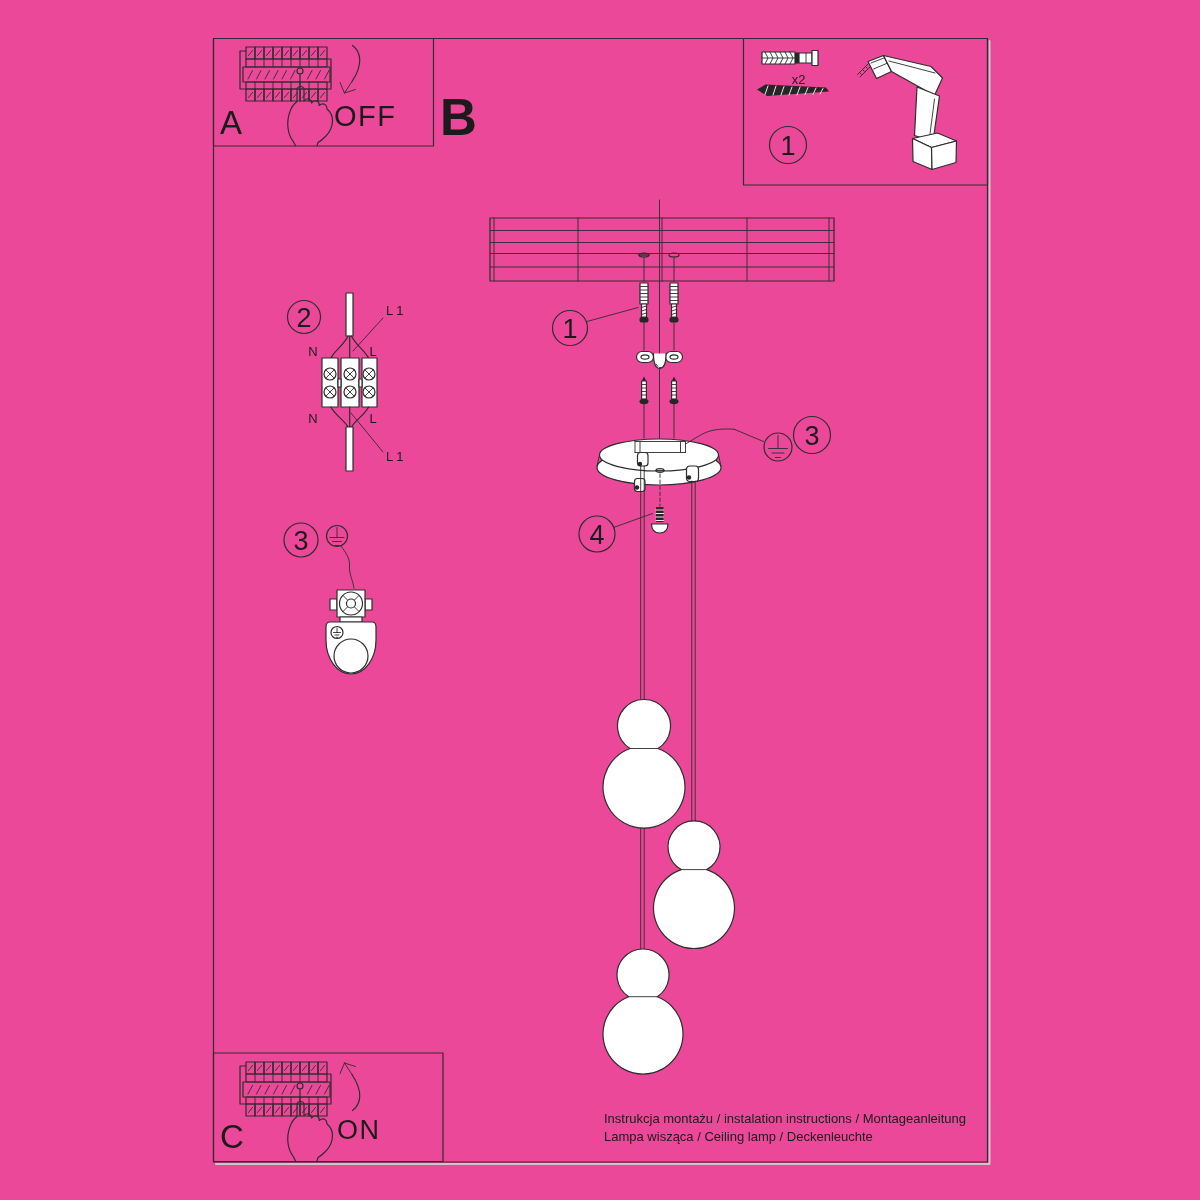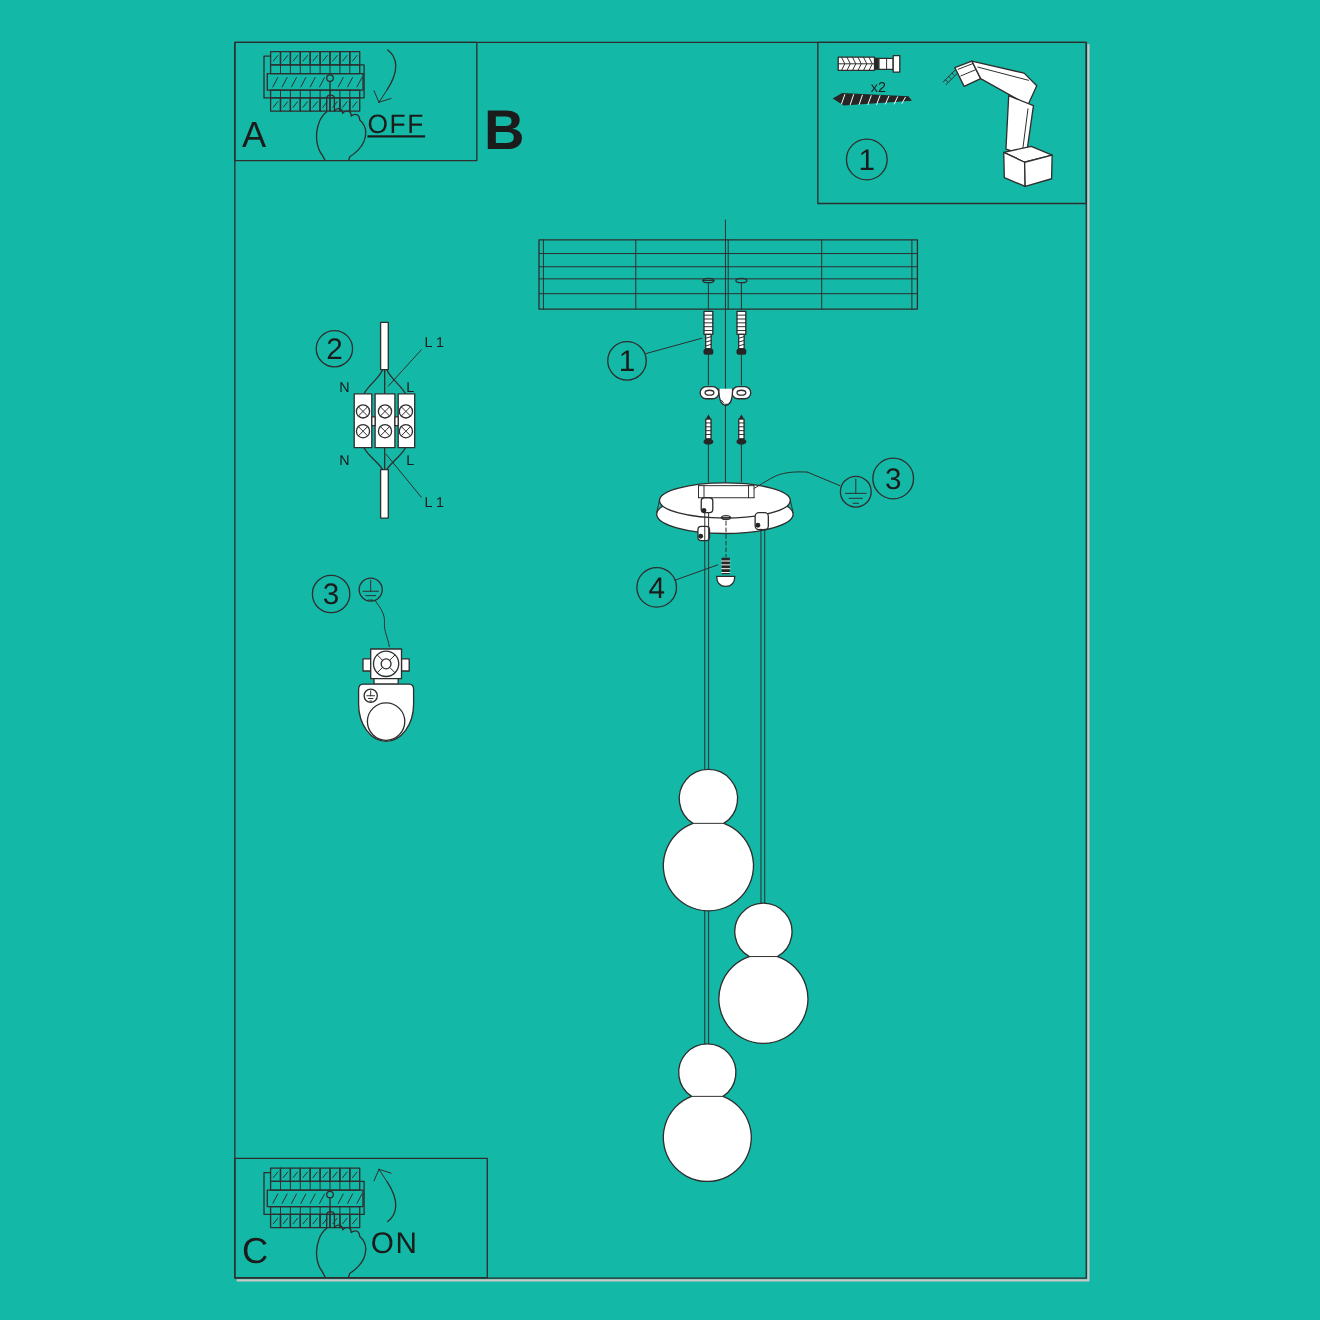--- a/index.html
+++ b/index.html
@@ -1,35 +1,35 @@
 <!DOCTYPE html>
 <html><head>
 <meta charset="utf-8">
 <style>
   html,body{margin:0;padding:0;background:#fff;}
-  .page{position:relative;width:1200px;height:1200px;background:#14b8a6;overflow:hidden;
+  .page{position:relative;width:1200px;height:1200px;background:#ec4899;overflow:hidden;
         font-family:"Liberation Sans",sans-serif;color:#1b1b1b;}
   #art{position:absolute;left:0;top:0;}
   #art path,#art rect,#art circle,#art ellipse,#art line{
       fill:none;stroke:#2e2e2e;stroke-width:1.2;stroke-linecap:round;stroke-linejoin:round;}
   #art .fw{fill:#ffffff;}
   #art .fd{fill:#262626;stroke:none;}
   #art .thin{stroke-width:0.9;}
   #art .wt{stroke:#ffffff;stroke-width:0.9;}
   #art .dash{stroke-dasharray:3.5 2.5;}
   #art .shadow{stroke:#c8c8c8;stroke-width:2;}
   #art text{fill:#1b1b1b;stroke:none;font-family:"Liberation Sans",sans-serif;}
   #art .cnum{font-size:27px;text-anchor:middle;}
   #art .lbl{font-size:13px;}
   #art .lblm{font-size:13px;text-anchor:middle;}
   .letter{position:absolute;line-height:1;}
   .ltr-a{left:220px;top:106px;font-size:33px;}
   .ltr-b{left:440px;top:92px;font-size:51px;font-weight:bold;}
   .ltr-c{left:220px;top:1120px;font-size:33px;}
-  .sw-off{left:334px;top:102px;font-size:24px;letter-spacing:1.5px;text-decoration:underline;}
+  .sw-off{left:334px;top:102px;font-size:29px;letter-spacing:1.5px;}
   .sw-on{left:337px;top:1117px;font-size:27px;letter-spacing:1.5px;text-align:right;}
   .footer{position:absolute;left:604px;top:1110px;font-size:13px;line-height:17.5px;white-space:nowrap;}
 </style>
 </head>
 <body>
 
 <div class="page">
 
 <svg id="art" width="1200" height="1200" viewBox="0 0 1200 1200">
   <defs>
@@ -324,15 +324,17 @@
   </g>
 </svg>
 
 <div class="letter ltr-a">A</div>
 <div class="letter ltr-b">B</div>
 <div class="letter ltr-c">C</div>
 <div class="letter sw-off">OFF</div>
 <div class="letter sw-on">ON</div>
 
 <div class="footer">
+  <div>Instrukcja montażu / instalation instructions / Montageanleitung</div>
+  <div>Lampa wisząca / Ceiling lamp / Deckenleuchte</div>
 </div>
 
 </div>
 
 </body></html>

